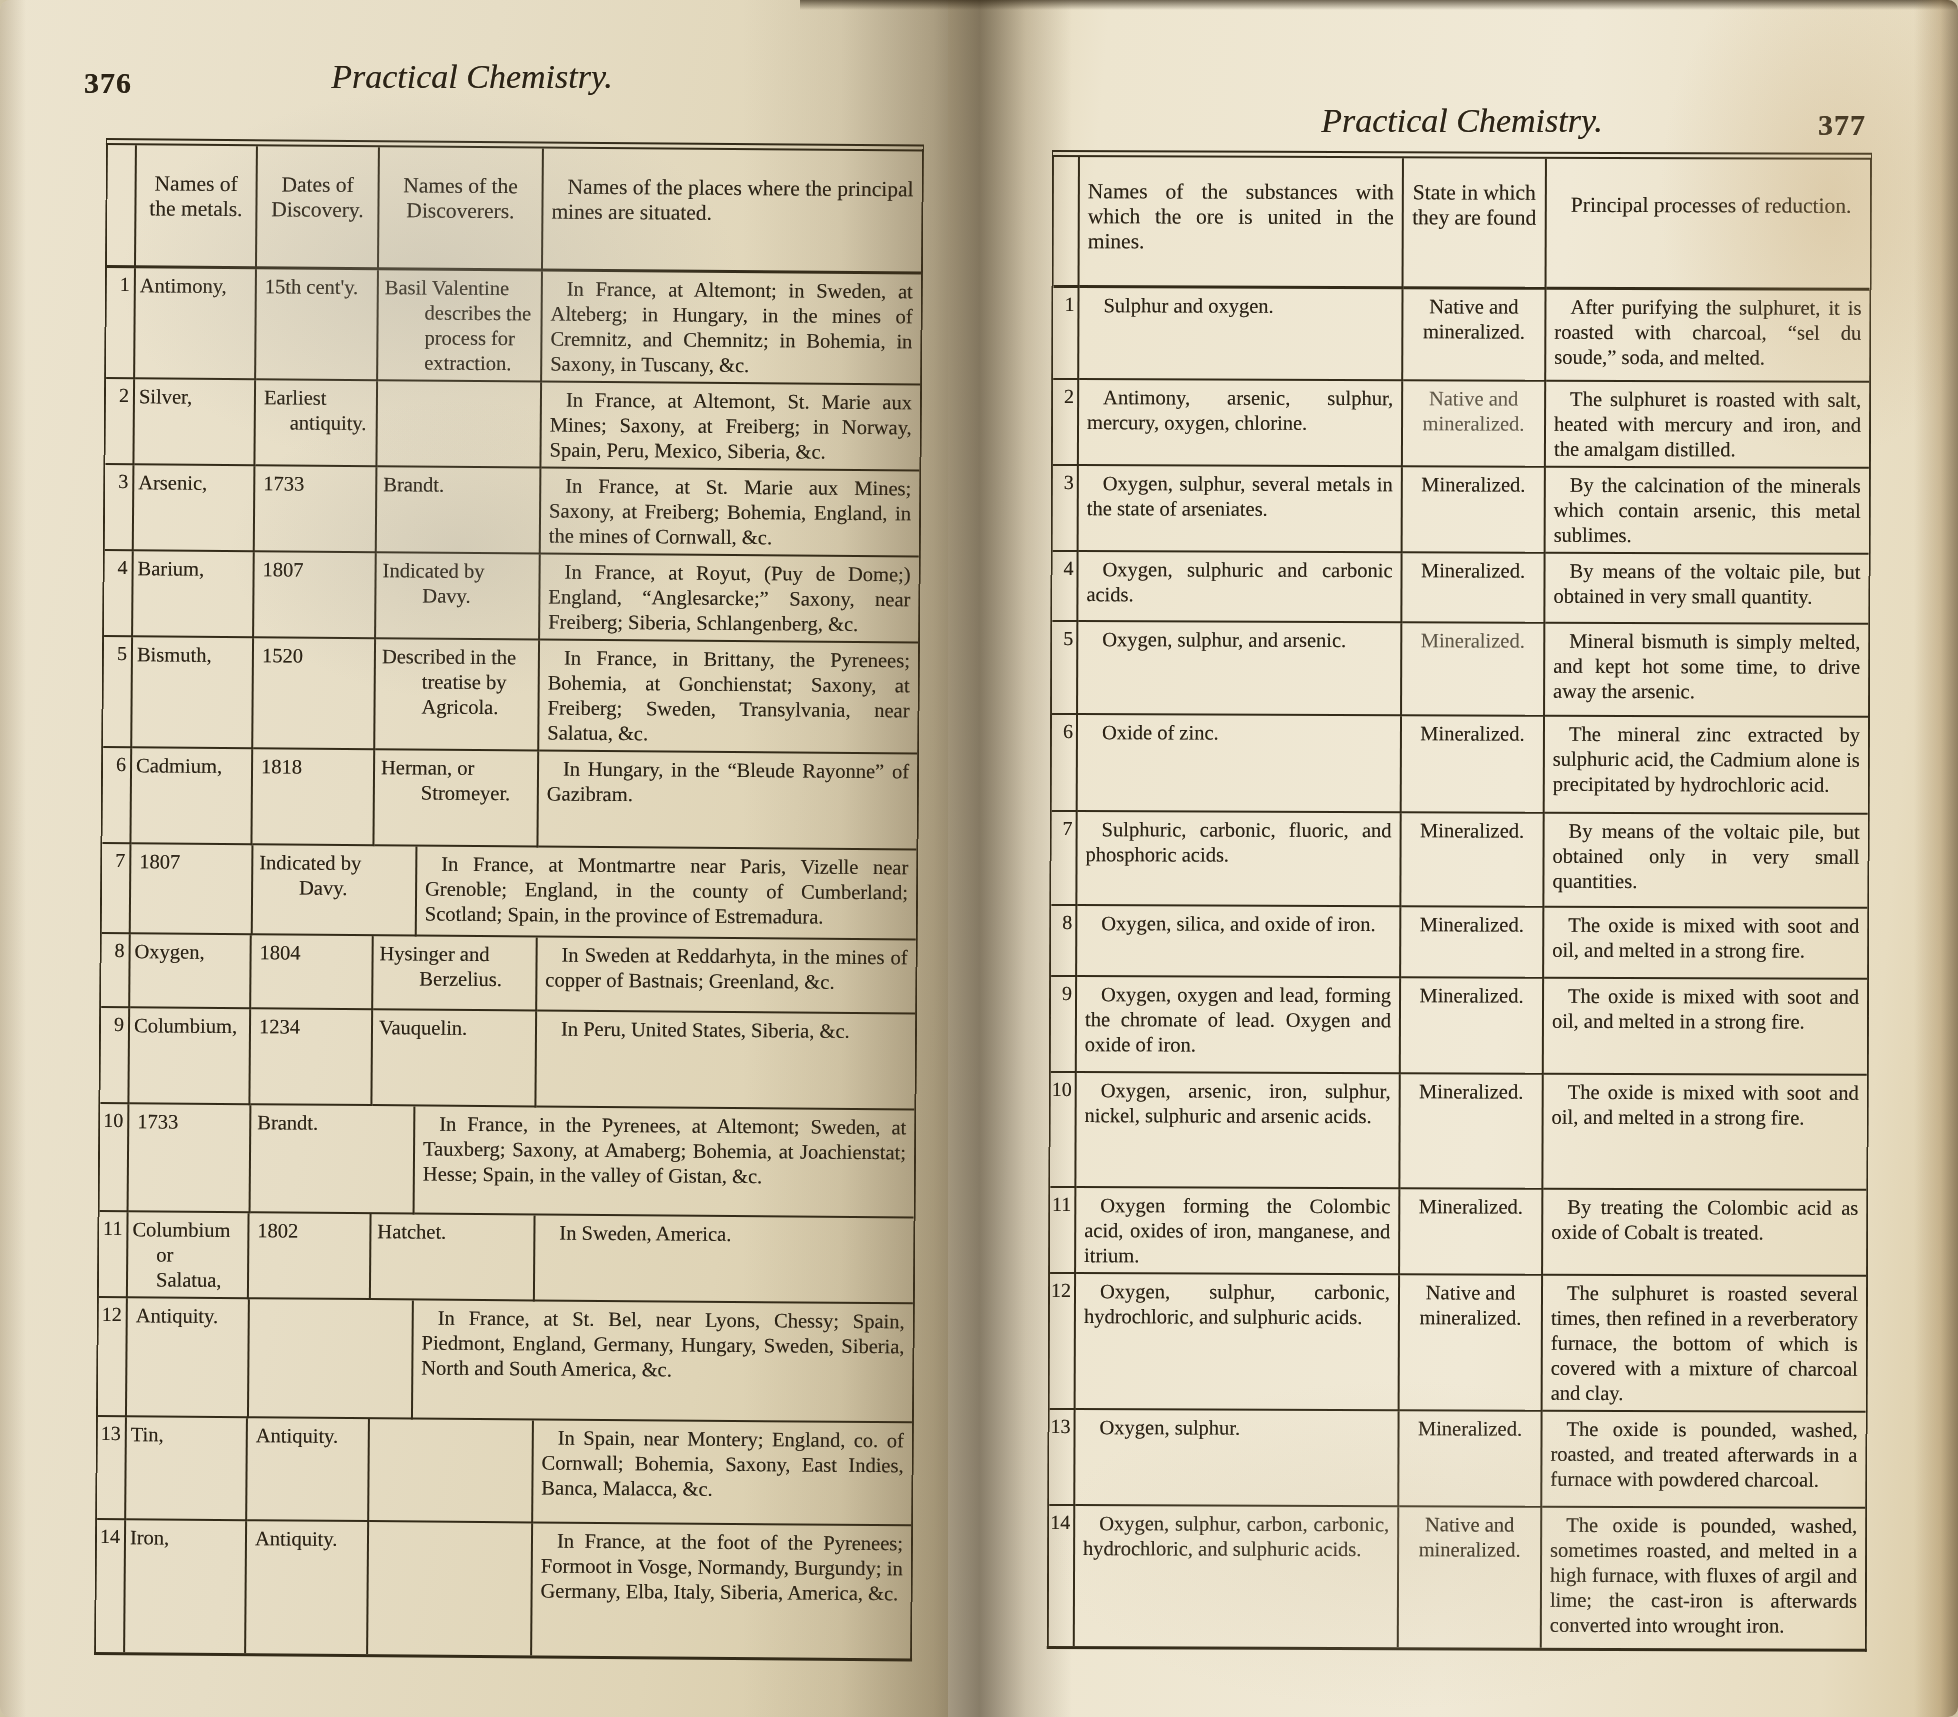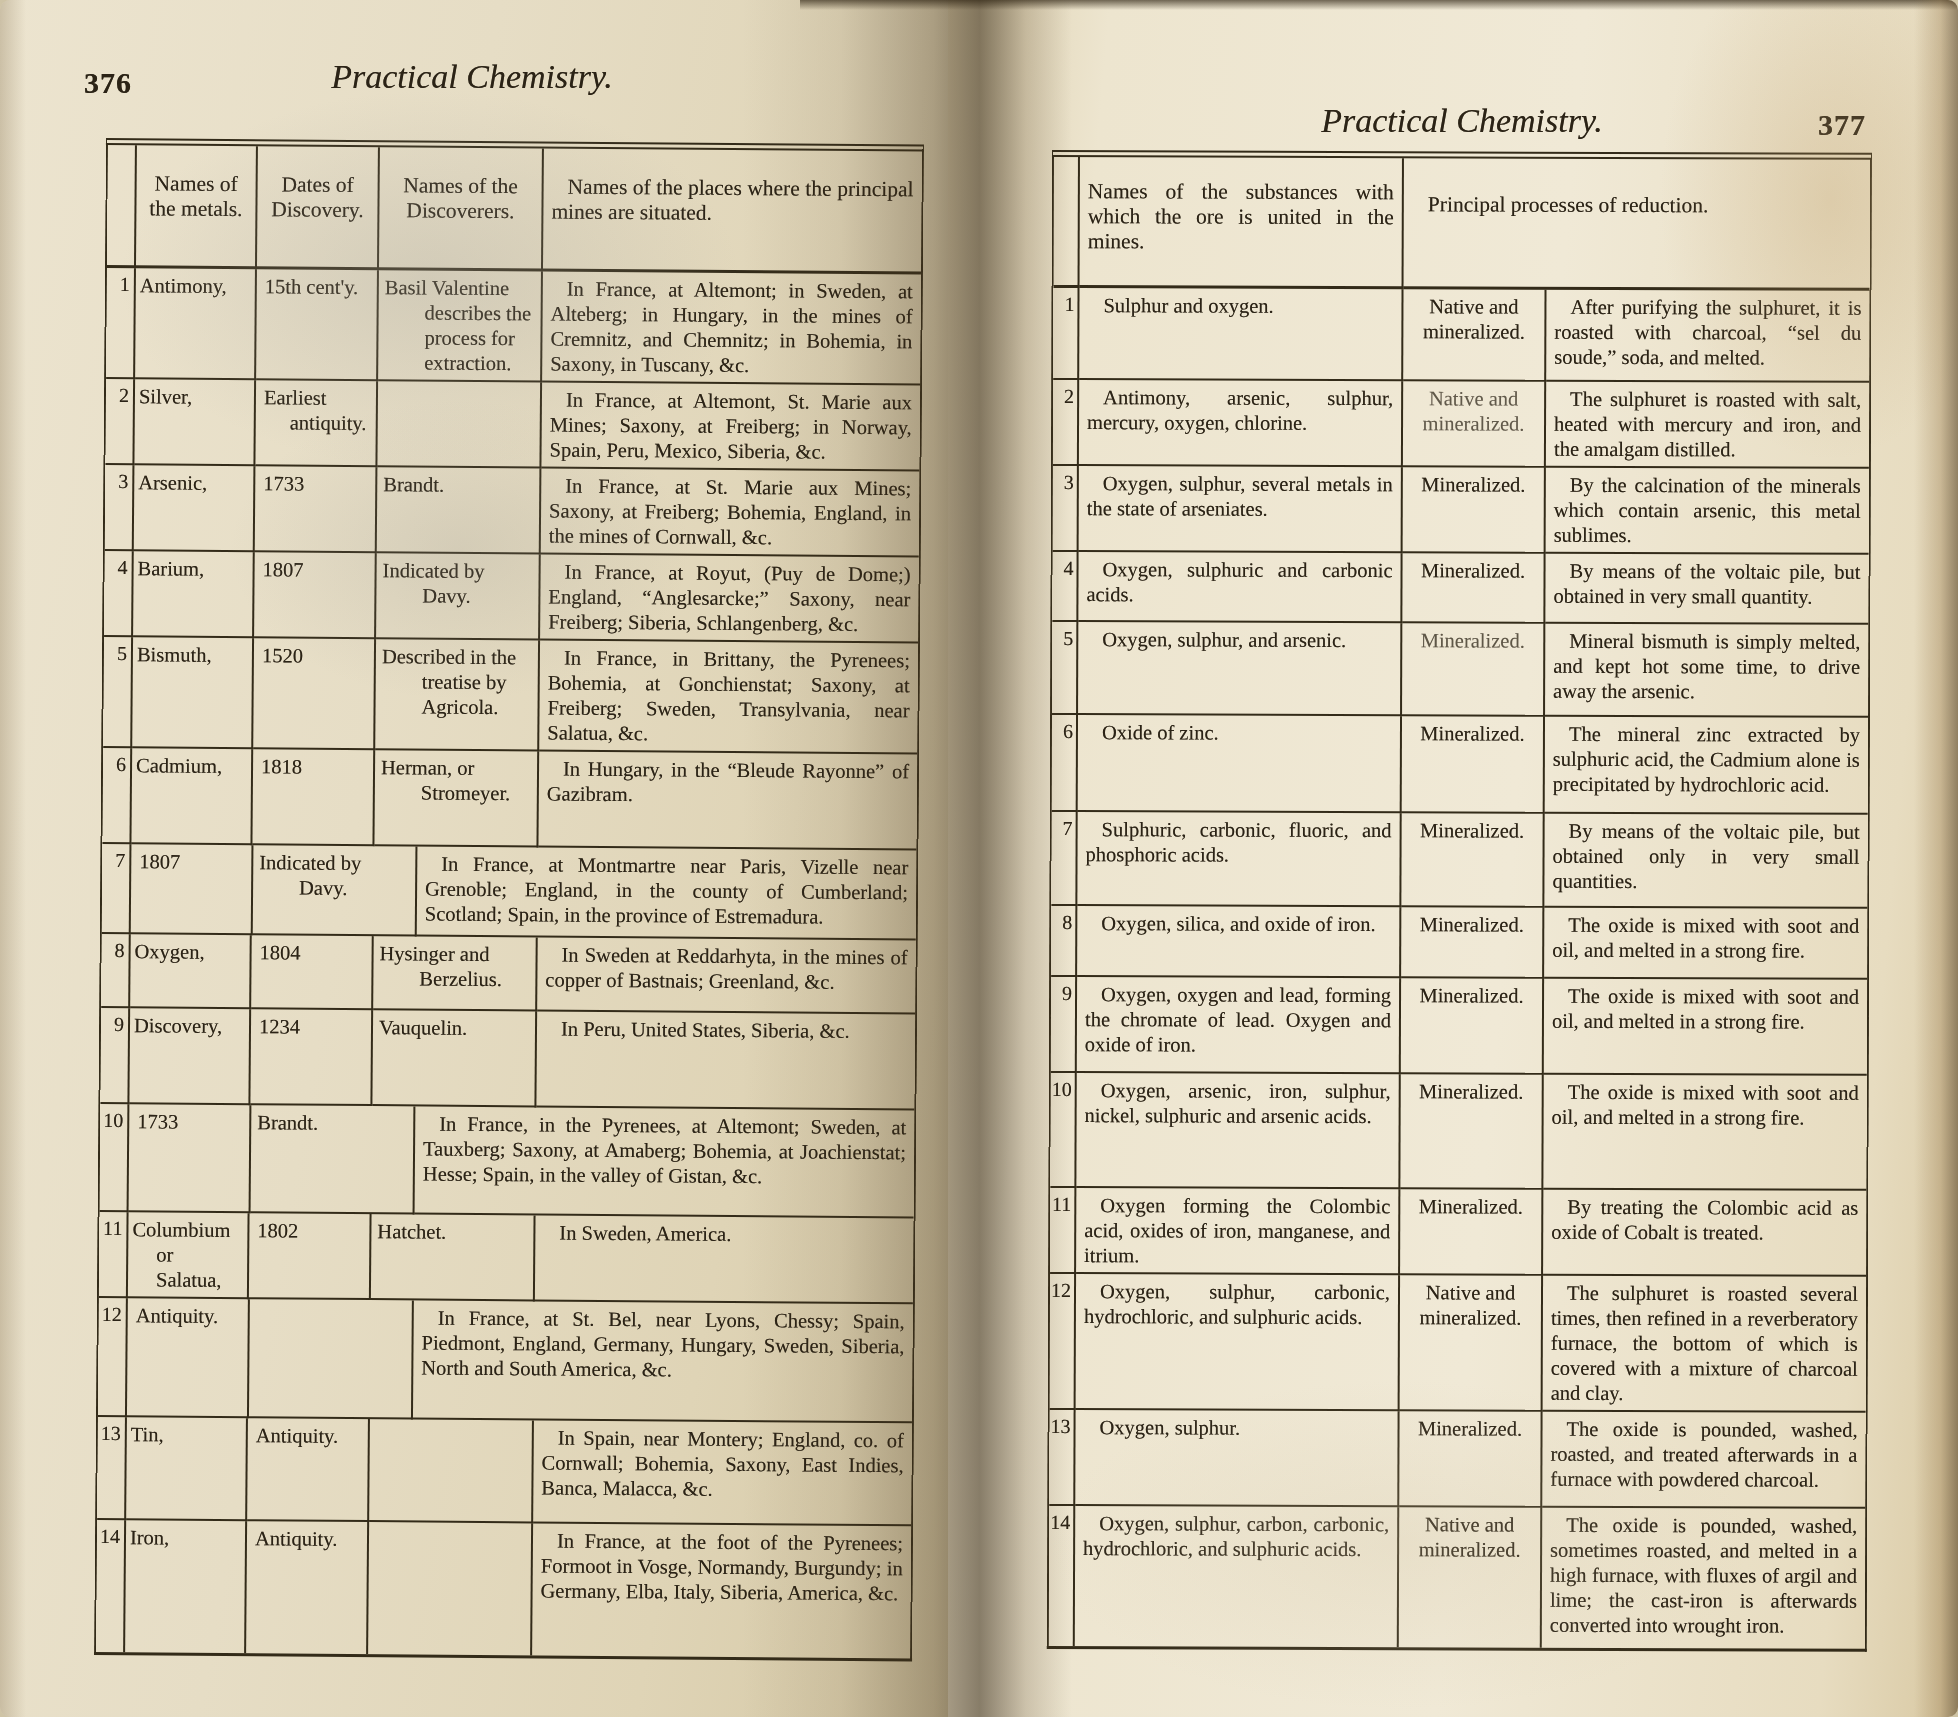--- a/index.html
+++ b/index.html
@@ -158,21 +158,21 @@
   <div class="trow" style="min-height: 74px;">
     <div class="cell c-num">8</div>
     <div class="cell c-metal">Oxygen,</div>
     <div class="cell c-date">1804</div>
     <div class="cell c-disc">Hysinger and Berzelius.</div>
     <div class="cell c-places">In Sweden at Reddarhyta, in the mines of copper of Bastnais; Greenland, &amp;c.</div>
   </div>
 
   <div class="trow" style="min-height: 96px;">
     <div class="cell c-num">9</div>
-    <div class="cell c-metal">Discovery,</div>
+    <div class="cell c-metal">Columbium,</div>
     <div class="cell c-date">1234</div>
     <div class="cell c-disc">Vauquelin.</div>
     <div class="cell c-places">In Peru, United States, Siberia, &amp;c.</div>
   </div>
 
   <div class="trow" style="min-height: 108px;">
     <div class="cell c-num">10</div>
     <div class="cell c-date">1733</div>
     <div class="cell c-disc">Brandt.</div>
     <div class="cell c-places">In France, in the Pyrenees, at Altemont; Sweden, at Tauxberg; Saxony, at Amaberg; Bohemia, at Joachienstat; Hesse; Spain, in the valley of Gistan, &amp;c.</div>
@@ -208,20 +208,21 @@
     <div class="cell c-disc"></div>
     <div class="cell c-places">In France, at the foot of the Pyrenees; Formoot in Vosge, Normandy, Burgundy; in Germany, Elba, Italy, Siberia, America, &amp;c.</div>
   </div>
 </div>
   </div>
 
   <div class="ptable rt">
     <div class="thead">
       <div class="cell c-num"></div>
       <div class="cell c-sub">Names of the substances with which the ore is united in the mines.</div>
+      <div class="cell c-state">State in which they are found</div>
       <div class="cell c-proc">Principal processes of reduction.</div>
     </div>
     <div class="tbody" id="right-tbody">
   <div class="trow" style="min-height: 92px;">
     <div class="cell c-num">1</div>
     <div class="cell c-sub">Sulphur and oxygen.</div>
     <div class="cell c-state">Native and mineralized.</div>
     <div class="cell c-proc">After purifying the sulphuret, it is roasted with charcoal, “sel du soude,” soda, and melted.</div>
   </div>
 

